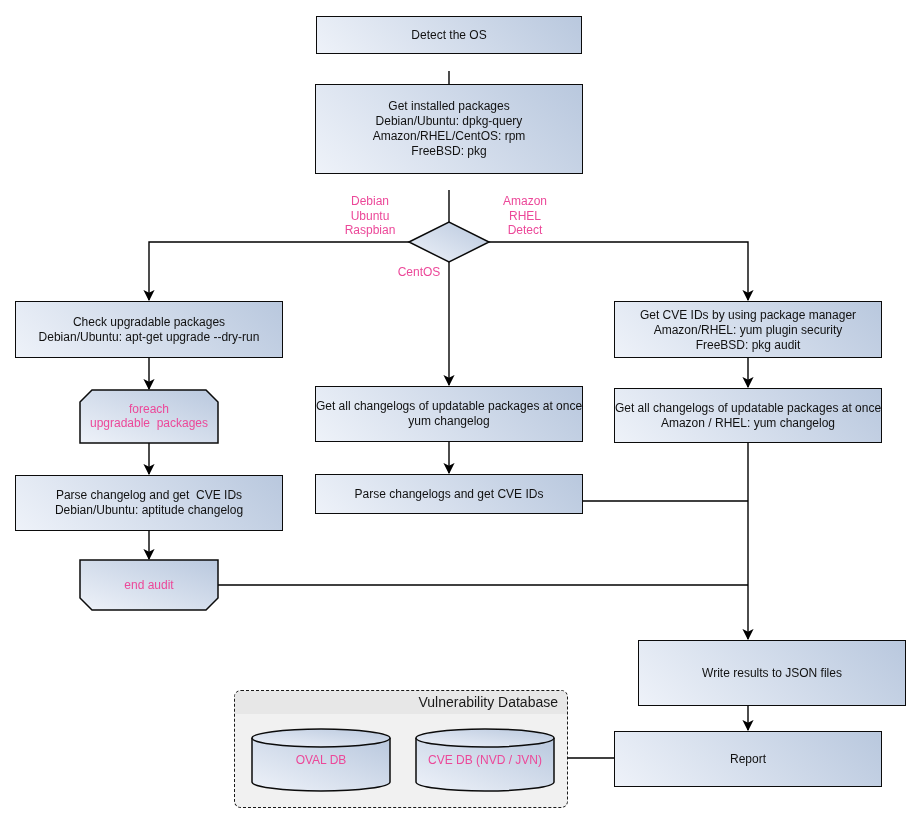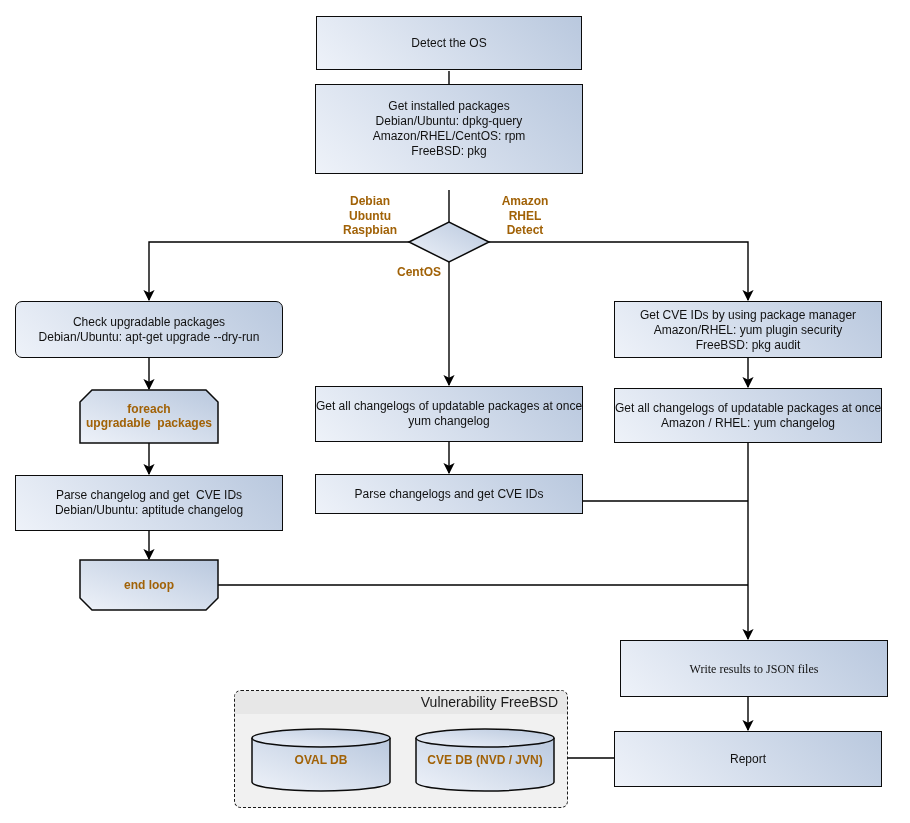--- a/index.html
+++ b/index.html
@@ -15,21 +15,21 @@
     box-sizing:border-box;
   }
   .label{
     position:absolute;left:50%;top:50%;transform:translate(-50%,-50%);
     width:max-content;text-align:center;white-space:pre;
     font-size:12px;line-height:15px;color:#111111;
   }
   .float-label{
     position:absolute;z-index:2;transform:translateX(-50%);
     width:max-content;text-align:center;white-space:pre;
-    font-size:12px;line-height:14.5px;color:#a16207;font-weight:bold;
+    font-size:12px;line-height:14.5px;color:#ec4899;
   }
   .db-frame{
     position:absolute;z-index:0;left:234px;top:690px;width:334px;height:118px;
     box-sizing:border-box;border:1.8px dashed #1a1a1a;border-radius:7px;
     background:#f1f1f1;overflow:hidden;
   }
   .db-frame-header{
     position:absolute;left:0;top:0;right:0;height:23px;background:#e7e7e7;
   }
   .db-title{
@@ -84,34 +84,34 @@
 
     <g>
       <path d="M416 738 L416 782 A69 9 0 0 0 554 782 L554 738" fill="url(#nodeGrad)" stroke="#0b0b0b" stroke-width="1.5"></path>
       <ellipse cx="485" cy="738" rx="69" ry="9" fill="url(#nodeGrad)" stroke="#0b0b0b" stroke-width="1.5"></ellipse>
     </g>
   </svg>
 
   <div class="db-frame">
     <div class="db-frame-header"></div>
   </div>
-  <div class="db-title">Vulnerability FreeBSD</div>
+  <div class="db-title">Vulnerability Database</div>
 
-  <div class="box" style="left:316px;top:16px;width:266px;height:54px;">
+  <div class="box" style="left:316px;top:16px;width:266px;height:38px;">
     <span class="label">Detect the OS</span>
   </div>
 
   <div class="box" style="left:315px;top:84px;width:268px;height:90px;">
     <span class="label">Get installed packages
 Debian/Ubuntu: dpkg-query
 Amazon/RHEL/CentOS: rpm
 FreeBSD: pkg</span>
   </div>
 
-  <div class="box" style="left:15px;top:301px;width:268px;height:57px;border-radius:7px;">
+  <div class="box" style="left:15px;top:301px;width:268px;height:57px;">
     <span class="label">Check upgradable packages
 Debian/Ubuntu: apt-get upgrade --dry-run</span>
   </div>
 
   <div class="box" style="left:15px;top:475px;width:268px;height:56px;">
     <span class="label">Parse changelog and get  CVE IDs
 Debian/Ubuntu: aptitude changelog</span>
   </div>
 
   <div class="box" style="left:315px;top:386px;width:268px;height:56px;">
@@ -127,31 +127,31 @@
     <span class="label">Get CVE IDs by using package manager
 Amazon/RHEL: yum plugin security
 FreeBSD: pkg audit</span>
   </div>
 
   <div class="box" style="left:614px;top:388px;width:268px;height:55px;">
     <span class="label">Get all changelogs of updatable packages at once
 Amazon / RHEL: yum changelog</span>
   </div>
 
-  <div class="box" style="left:620px;top:640px;width:268px;height:57px;font-family:Liberation Serif, serif;">
+  <div class="box" style="left:638px;top:640px;width:268px;height:66px;">
     <span class="label">Write results to JSON files</span>
   </div>
 
   <div class="box" style="left:614px;top:731px;width:268px;height:56px;padding-left:34px;">
     <span class="label">Report</span>
   </div>
 
   <div class="float-label" style="left:149px;top:402px;line-height:14px;">foreach
 upgradable  packages</div>
-  <div class="float-label" style="left:149px;top:578px;">end loop</div>
+  <div class="float-label" style="left:149px;top:578px;">end audit</div>
 
   <div class="float-label" style="left:370px;top:194px;">Debian
 Ubuntu
 Raspbian</div>
   <div class="float-label" style="left:525px;top:194px;">Amazon
 RHEL
 Detect</div>
   <div class="float-label" style="left:419px;top:265px;text-align:center;">CentOS</div>
 
   <div class="float-label" style="left:321px;top:753px;">OVAL DB</div>

